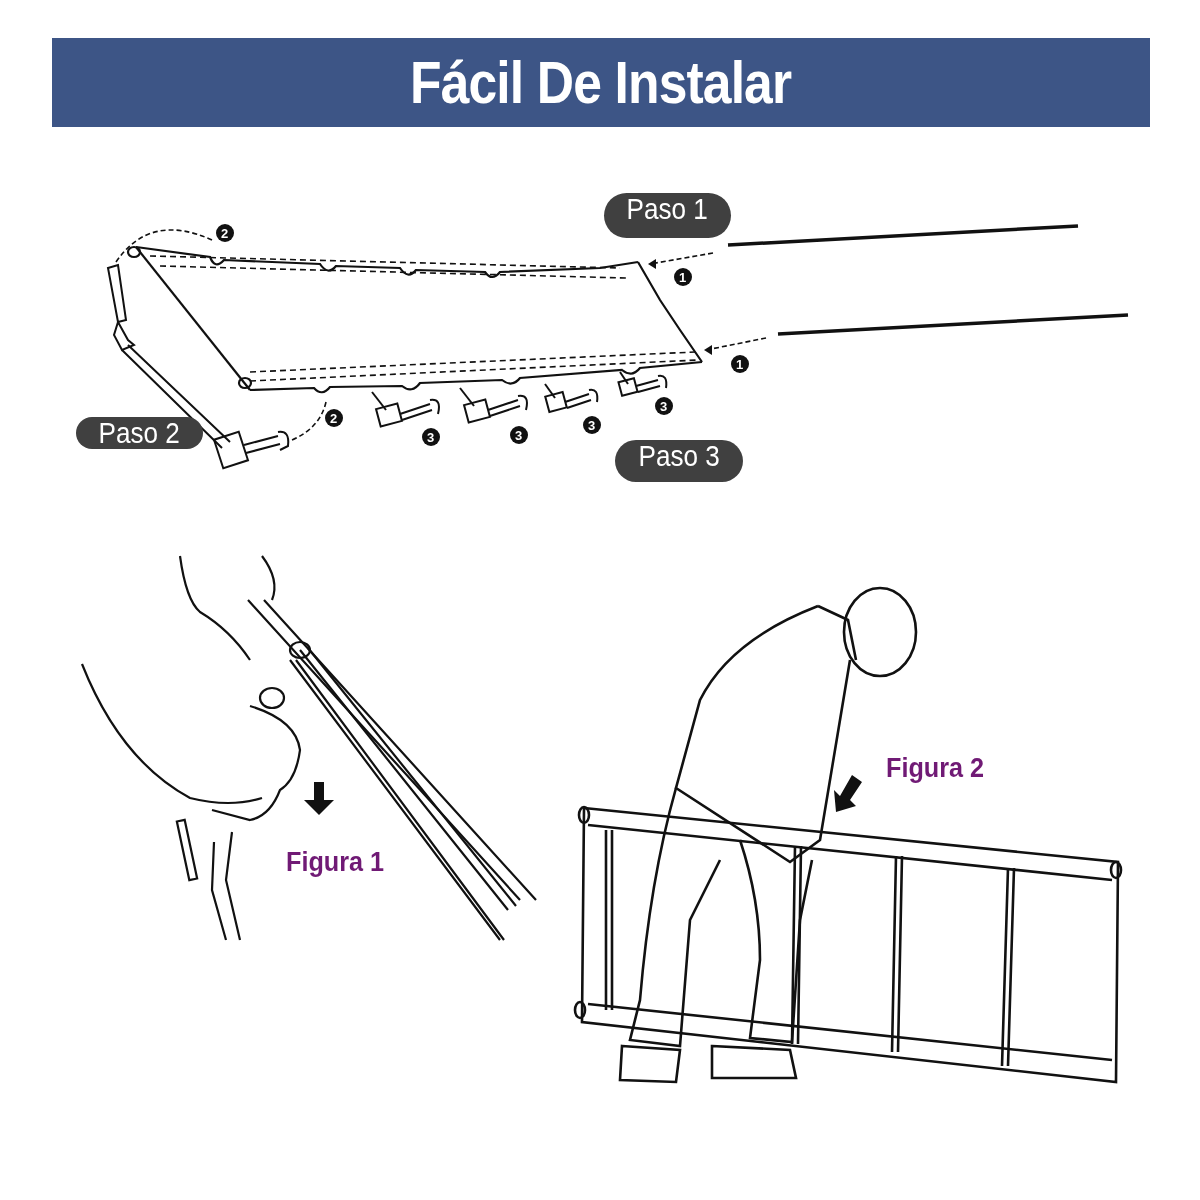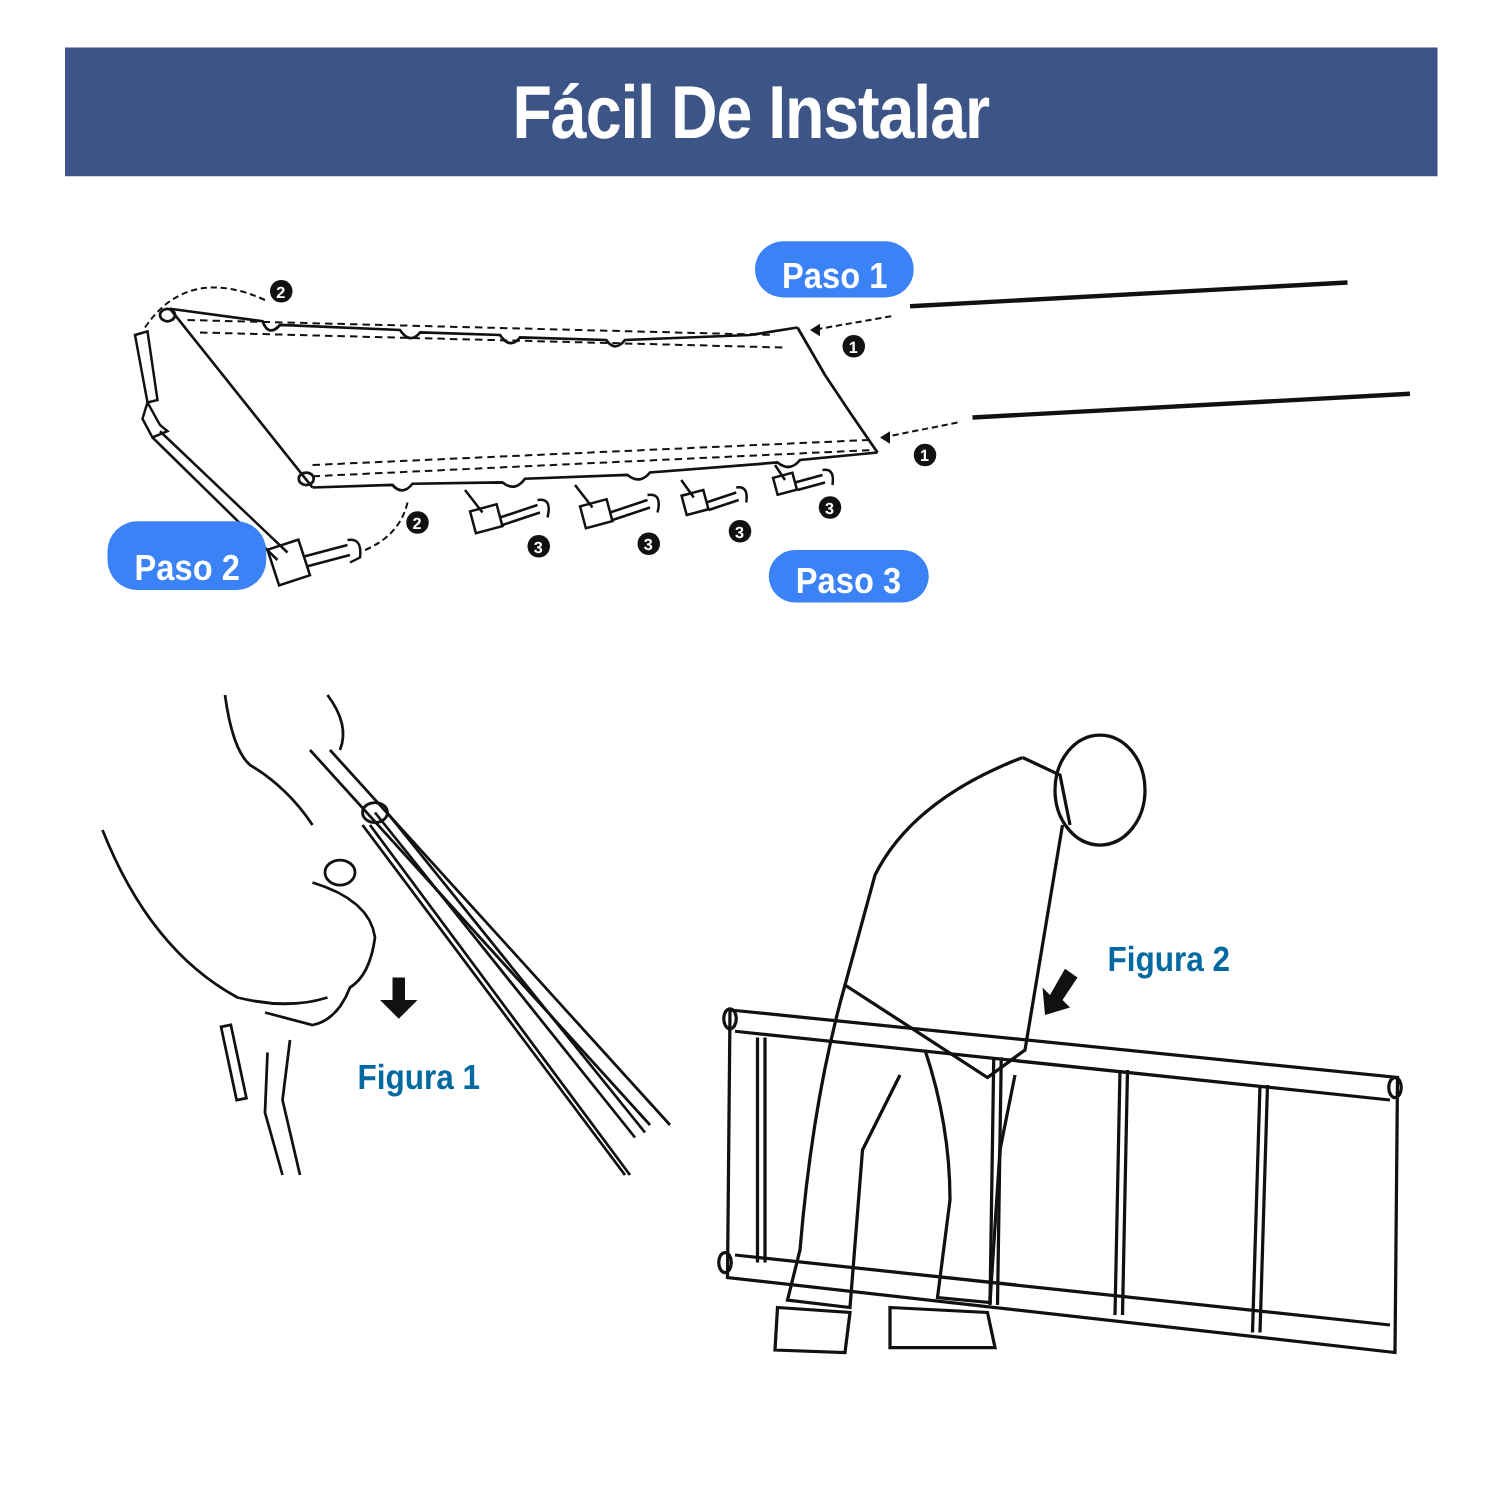--- a/index.html
+++ b/index.html
@@ -1,26 +1,26 @@
 <!DOCTYPE html>
 <html><head>
 <meta charset="utf-8">
 <style>
   html, body { margin: 0; padding: 0; background: #ffffff; }
   body { width: 1200px; height: 1200px; position: relative; overflow: hidden;
          font-family: "Liberation Sans", sans-serif; }
-  .header { position: absolute; left: 52px; top: 38px; width: 1098px; height: 103px;
+  .header { position: absolute; left: 52px; top: 38px; width: 1098px; height: 89px;
             background: #3d5586; display: flex; align-items: center; justify-content: center; }
   .header-title { color: #ffffff; font-weight: bold; font-size: 60px; letter-spacing: -1px;
                   transform: scaleX(0.86); font-family: "Liberation Sans", sans-serif; }
-  .pill { position: absolute; background: #3b82f6; color: #ffffff; border-radius: 24px;
-          font-weight: bold; font-size: 29px; display: flex; align-items: flex-end; justify-content: center;
+  .pill { position: absolute; background: #404040; color: #ffffff; border-radius: 24px;
+          font-weight: normal; font-size: 29px; display: flex; align-items: flex-start; justify-content: center;
           font-family: "Liberation Sans", sans-serif; }
   .pill span { transform: scaleX(0.9); display: inline-block; }
-  .fig-label { position: absolute; font-weight: bold; font-size: 28px; color: #0369a1;
+  .fig-label { position: absolute; font-weight: bold; font-size: 28px; color: #701a75;
                font-family: "Liberation Sans", sans-serif; text-align: right; }
   .fig-label span { display: inline-block; transform: scaleX(0.9); transform-origin: left center; }
   svg { position: absolute; left: 0; top: 0; }
   .step-num { font-family: "Liberation Sans", sans-serif; font-weight: bold; font-size: 13px; fill: #fff; }
 </style>
 </head>
 <body>
 
 <div class="header">
   <div class="header-title">Fácil De Instalar</div>
@@ -173,21 +173,21 @@
     <path d="M712 1046 L790 1050 L796 1078 L712 1078 Z"></path>
   </g>
   <g fill="#111">
     <path d="M862 782 L852 775 L840 796 L834 790 L836 812 L856 806 L850 800 Z"></path>
   </g>
 </svg>
 
 <div class="pill" style="left:604px; top:193px; width:127px; height:45px;">
   <span>Paso 1</span>
 </div>
-<div class="pill" style="left:86px; top:417px; width:127px; height:55px;">
+<div class="pill" style="left:76px; top:417px; width:127px; height:32px;">
   <span>Paso 2</span>
 </div>
 <div class="pill" style="left:615px; top:440px; width:128px; height:42px;">
   <span>Paso 3</span>
 </div>
 
 <div class="fig-label" style="left:286px; top:846px;">
   <span>Figura 1</span>
 </div>
 <div class="fig-label" style="left:886px; top:752px;">

